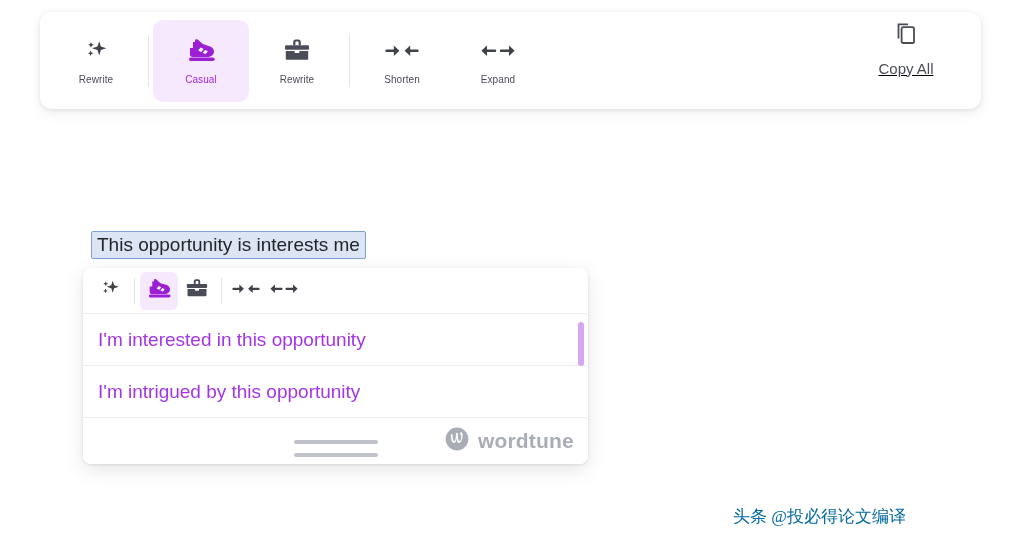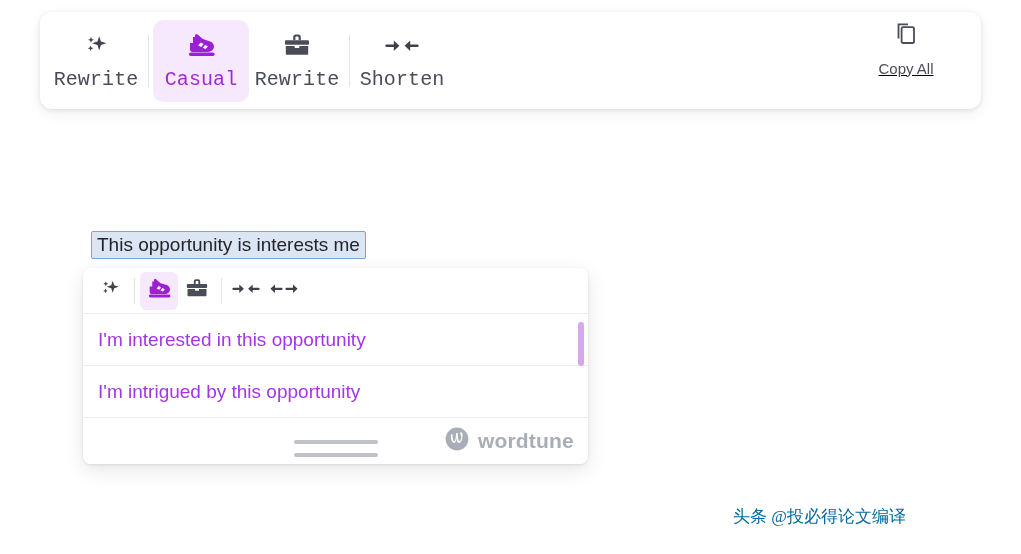--- a/index.html
+++ b/index.html
@@ -53,25 +53,24 @@
   .tool-btn.active {
     background: #f7e9fd;
   }
   .tool-btn .tool-icon {
     height: 28px;
     display: flex;
     align-items: center;
     justify-content: center;
   }
   .tool-btn .tool-label {
-    font-size: 20px;
+    font-size: 10px;
     color: #4a4d58;
     letter-spacing: 0.1px;
     line-height: 1;
-    font-family: Liberation Mono, monospace;
   }
   .tool-btn.active .tool-label {
     color: #a327d6;
   }
   .divider {
     width: 1px;
     height: 52px;
     background: #e3e4e8;
     margin: 0 4px;
     flex: none;
@@ -293,20 +292,33 @@
             <rect x="2.4" y="9.5" width="12" height="2.6" rx="1.1"></rect>
             <path d="M10.8 5.6 L16.4 10.8 L10.8 16.0 Z"></path>
             <rect x="23.6" y="9.5" width="12" height="2.6" rx="1.1"></rect>
             <path d="M27.2 5.6 L21.6 10.8 L27.2 16.0 Z"></path>
           </g>
         </svg>
       </span>
       <span class="tool-label">Shorten</span>
     </button>
 
+    <button class="tool-btn">
+      <span class="tool-icon">
+        <svg width="38" height="22" viewBox="0 0 38 22">
+          <g fill="#3f4249">
+            <rect x="5.2" y="9.5" width="12" height="2.6" rx="1.1"></rect>
+            <path d="M8.0 5.6 L2.4 10.8 L8.0 16.0 Z"></path>
+            <rect x="20.8" y="9.5" width="12" height="2.6" rx="1.1"></rect>
+            <path d="M30.0 5.6 L35.6 10.8 L30.0 16.0 Z"></path>
+          </g>
+        </svg>
+      </span>
+      <span class="tool-label">Expand</span>
+    </button>
 
   </div>
 
   <div class="spacer"></div>
 
   <button class="copy-btn">
     <span class="tool-icon">
       <svg width="26" height="26" viewBox="0 0 26 26">
         <path d="M4.6 2.4 L15.0 2.4 L15.0 4.2 L6.4 4.2 L6.4 17.6 L4.6 17.6 Z" fill="#4a4d58"></path>
         <rect x="8.6" y="6.2" width="12.4" height="15.8" rx="1.6" fill="none" stroke="#4a4d58" stroke-width="1.8"></rect>

